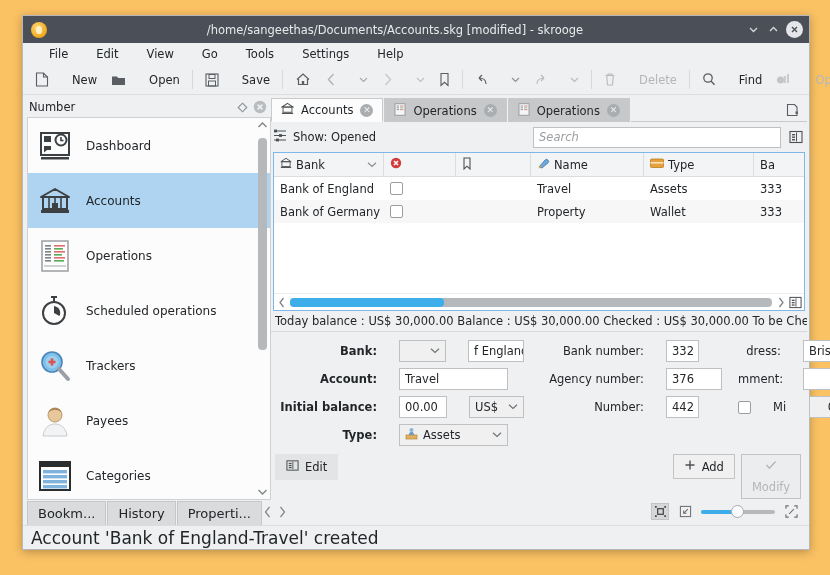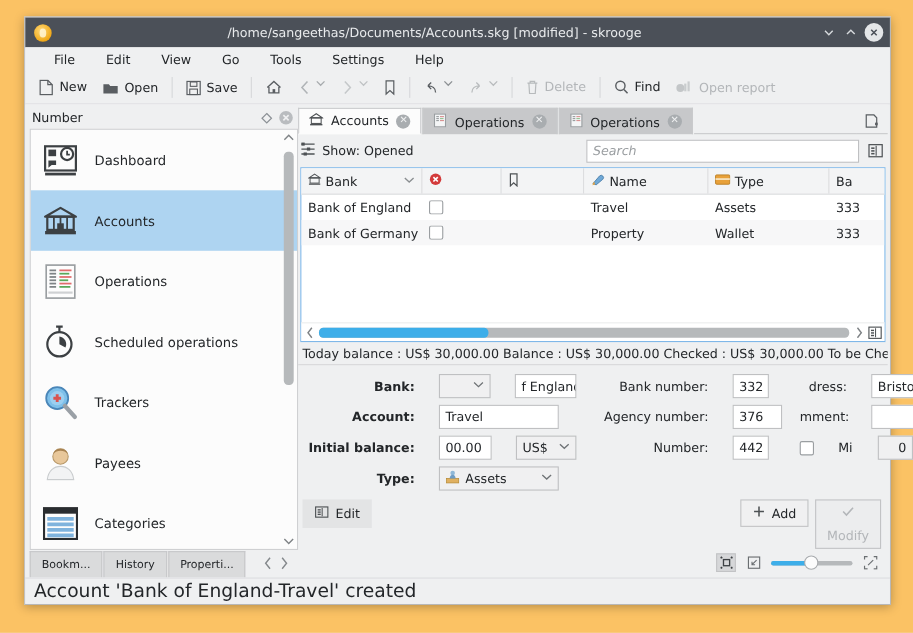--- a/index.html
+++ b/index.html
@@ -54,21 +54,21 @@
   }
   #menubar .mi { padding: 2px 8px; font-size: 11.5px; white-space: nowrap; margin-left: 12px; }
 
   
   #toolbar {
     height: 30px; background: #eff0f1; display: flex; align-items: center;
     padding: 0 6px; gap: 2px; flex: none;
     border-bottom: 1px solid #dcdddf;
   }
   .tb {
-    display: flex; gap: 5px; padding: 3px 6px;
+    display: flex; align-items: center; gap: 23px; padding: 3px 6px;
     color: #232629; white-space: nowrap; font-size: 11.5px;
   }
   .tb.dim { color: #b3b6b9; }
   .tb svg { display: block; }
   .tbsep { width: 1px; height: 19px; background: #d6d8da; margin: 0 4px; flex: none; }
   .caret { color: #9aa0a6; font-size: 9px; margin-left: -1px; }
 
   
   #body { flex: 1; display: flex; min-height: 0; background: #eff0f1; }
 
@@ -87,21 +87,21 @@
   .page-icon { width: 34px; height: 34px; flex: none; display: flex; align-items: center; justify-content: center; }
 
   #sb-scroll { position: absolute; right: 1px; top: 0; bottom: 0; width: 13px; display: flex; flex-direction: column; align-items: center; }
   #sb-scroll .arw { height: 14px; display: flex; align-items: center; justify-content: center; color: #7f8386; }
   #sb-scroll .track { flex: 1; width: 9px; position: relative; }
   #sb-scroll .thumb { position: absolute; left: 0; top: 6px; width: 9px; height: 212px; background: #b6b9bb; border-radius: 4px; }
 
   #sb-tabs { height: 24px; display: flex; align-items: stretch; flex: none; margin-top: 1px; }
   .sbtab {
     background: #dadbdc; border: 1px solid #c6c7c9; border-bottom: none;
-    padding: 0 10px; display: flex; align-items: center; font-size: 10px; color: #232629;
+    padding: 0 10px; display: flex; align-items: center; font-size: 13px; color: #232629;
     margin-right: 1px;
   }
   .sbnav { flex: 1; display: flex; align-items: center; justify-content: flex-end; gap: 6px; color: #85898c; padding-right: 8px; }
 
   
   #main { flex: 1; display: flex; flex-direction: column; min-width: 0; padding-right: 2px; }
 
   #tabbar { height: 27px; display: flex; align-items: stretch; flex: none; padding-top: 3px; background: #eff0f1; }
   .vtab {
     display: flex; align-items: center; gap: 7px; padding: 0 9px;
@@ -745,21 +745,21 @@
 
           <span class="vsep"></span>
 
           <div class="fcol">
             <div class="frow">
               <span class="flabel norm" style="width:104px">Bank number:</span>
               <span class="inp" style="width:33px">332</span>
             </div>
             <div class="frow">
               <span class="flabel norm" style="width:104px">Agency number:</span>
-              <span class="inp" style="width:45px">376</span>
+              <span class="inp" style="width:56px">376</span>
             </div>
             <div class="frow">
               <span class="flabel norm" style="width:104px">Number:</span>
               <span class="inp" style="width:33px">442</span>
             </div>
           </div>
 
           <span class="vsep"></span>
 
           <div class="fcol">

